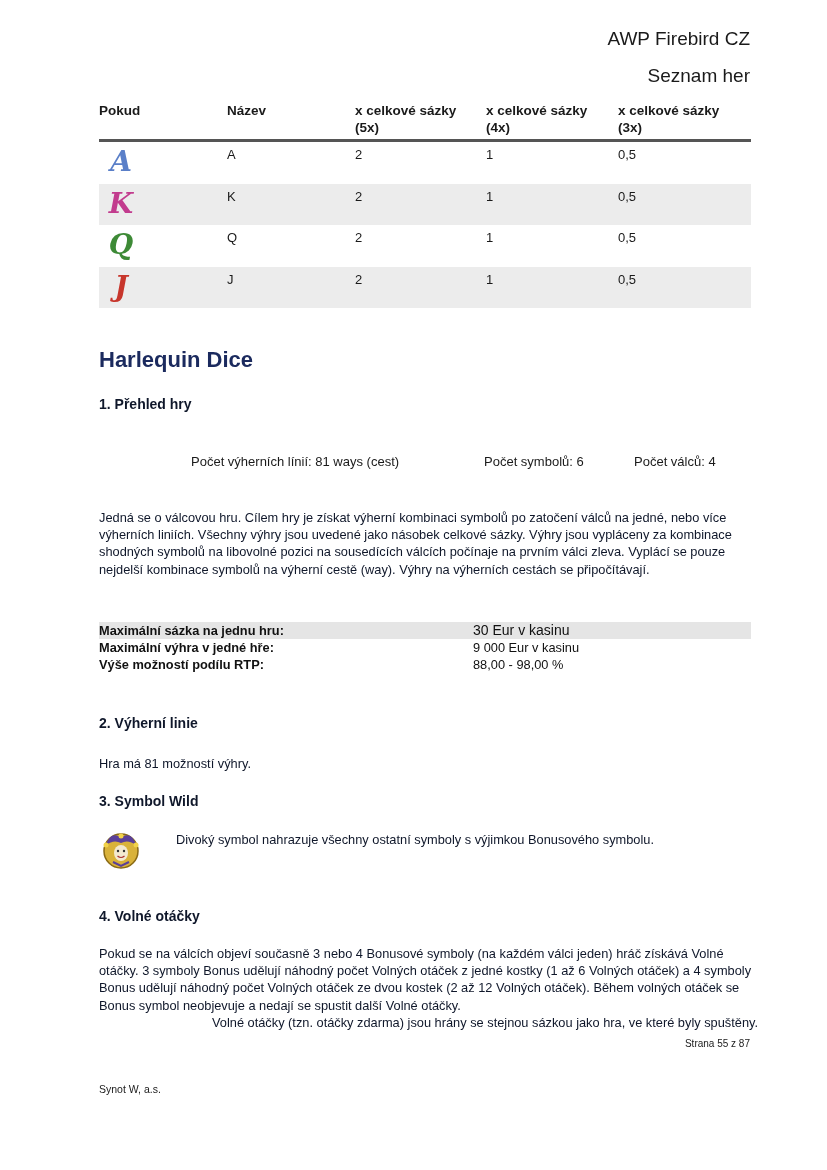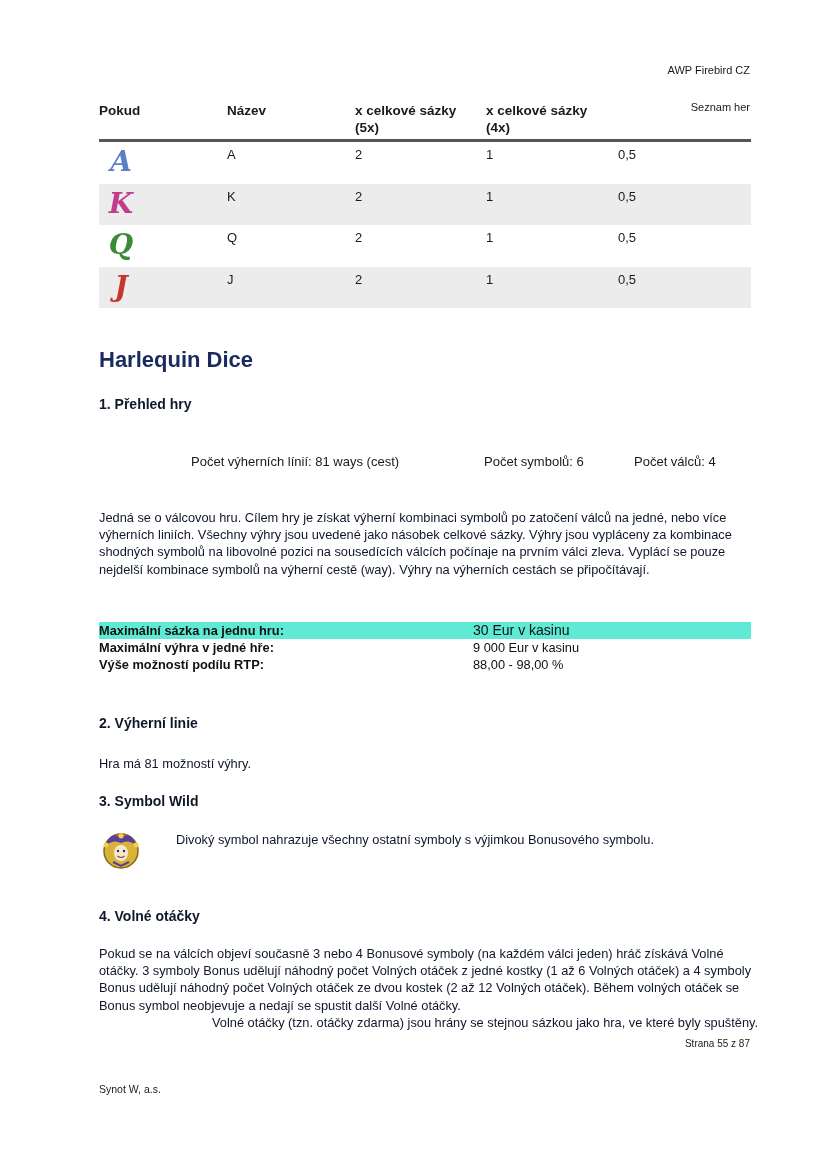--- a/index.html
+++ b/index.html
@@ -5,21 +5,21 @@
     * { margin: 0; padding: 0; box-sizing: border-box; }
     html, body { width: 827px; height: 1170px; background: #ffffff; }
     body {
       position: relative;
       font-family: "Liberation Sans", sans-serif;
       color: #111111;
       font-size: 12px;
       overflow: hidden;
     }
     .abs { position: absolute; }
-    .hdr-right { right: 77px; font-size: 11px; color: #1a1a1a; text-align: right; margin-top: 36px; }
+    .hdr-right { right: 77px; font-size: 19px; color: #1a1a1a; text-align: right; }
 
     
     .paytable { left: 99px; top: 102px; width: 652px; }
     .pt-head { position: relative; height: 40px; border-bottom: 3px solid #555555; font-weight: bold; font-size: 13.5px; color: #1a1a1a; }
     .pt-head div { position: absolute; top: 0; line-height: 17px; }
     .pt-row { position: relative; height: 41.5px; font-size: 13px; color: #1a1a1a; }
     .pt-row.shade { background: #ececec; }
     .pt-row div { position: absolute; top: 5px; }
     .c0 { left: 0; }
     .c1 { left: 128px; }
@@ -27,41 +27,42 @@
     .c3 { left: 387px; }
     .c4 { left: 519px; }
     .sym { left: 6px !important; top: 4px !important; width: 32px; height: 32px; font-family: "DejaVu Serif", serif; font-style: italic; font-weight: bold; font-size: 28px; line-height: 32px; text-align: center; }
 
     .title { left: 99px; top: 347px; font-size: 22px; font-weight: bold; color: #1b2a5e; }
     .h2 { left: 99px; font-size: 14px; font-weight: bold; color: #0f172a; }
     .stat { top: 454px; font-size: 13px; color: #1a1a1a; }
     .para { left: 99px; width: 656px; font-size: 12.8px; line-height: 17.2px; color: #0f172a; }
     .params { left: 99px; top: 622px; width: 652px; font-size: 12.8px; color: #111; }
     .prm-row { position: relative; height: 17px; }
-    .prm-row.shade { background: #5eead4; text-decoration: underline; }
+    .prm-row.shade { background: #e5e5e5; text-decoration: underline; }
     .prm-row .k { position: absolute; left: 0; top: 1px; font-weight: bold; }
     .prm-row .v { position: absolute; left: 374px; top: 1px; }
     .prm-row.first .v { font-size: 14px; top: 0; }
 
     .wild-icon { left: 100px; top: 828px; width: 42px; height: 42px; }
     .footer-l { left: 99px; top: 1083px; font-size: 10.5px; color: #1a1a1a; }
     .footer-r { right: 77px; top: 1038px; font-size: 10px; color: #1a1a1a; }
   </style>
 </head>
 <body>
 
 <div class="abs hdr-right" style="top:28px;">AWP Firebird CZ</div>
 <div class="abs hdr-right" style="top:65px;">Seznam her</div>
 
 <div class="abs paytable">
   <div class="pt-head">
     <div class="c0">Pokud</div>
     <div class="c1">Název</div>
     <div class="c2" style="width:120px;">x celkové sázky (5x)</div>
     <div class="c3" style="width:120px;">x celkové sázky (4x)</div>
+    <div class="c4" style="width:120px;">x celkové sázky (3x)</div>
   </div>
   <div class="pt-row">
     <div class="sym" style="color:#5a7fc8;">A</div>
     <div class="c1">A</div>
     <div class="c2">2</div>
     <div class="c3">1</div>
     <div class="c4">0,5</div>
   </div>
   <div class="pt-row shade">
     <div class="sym" style="color:#c23c8e;">K</div>

